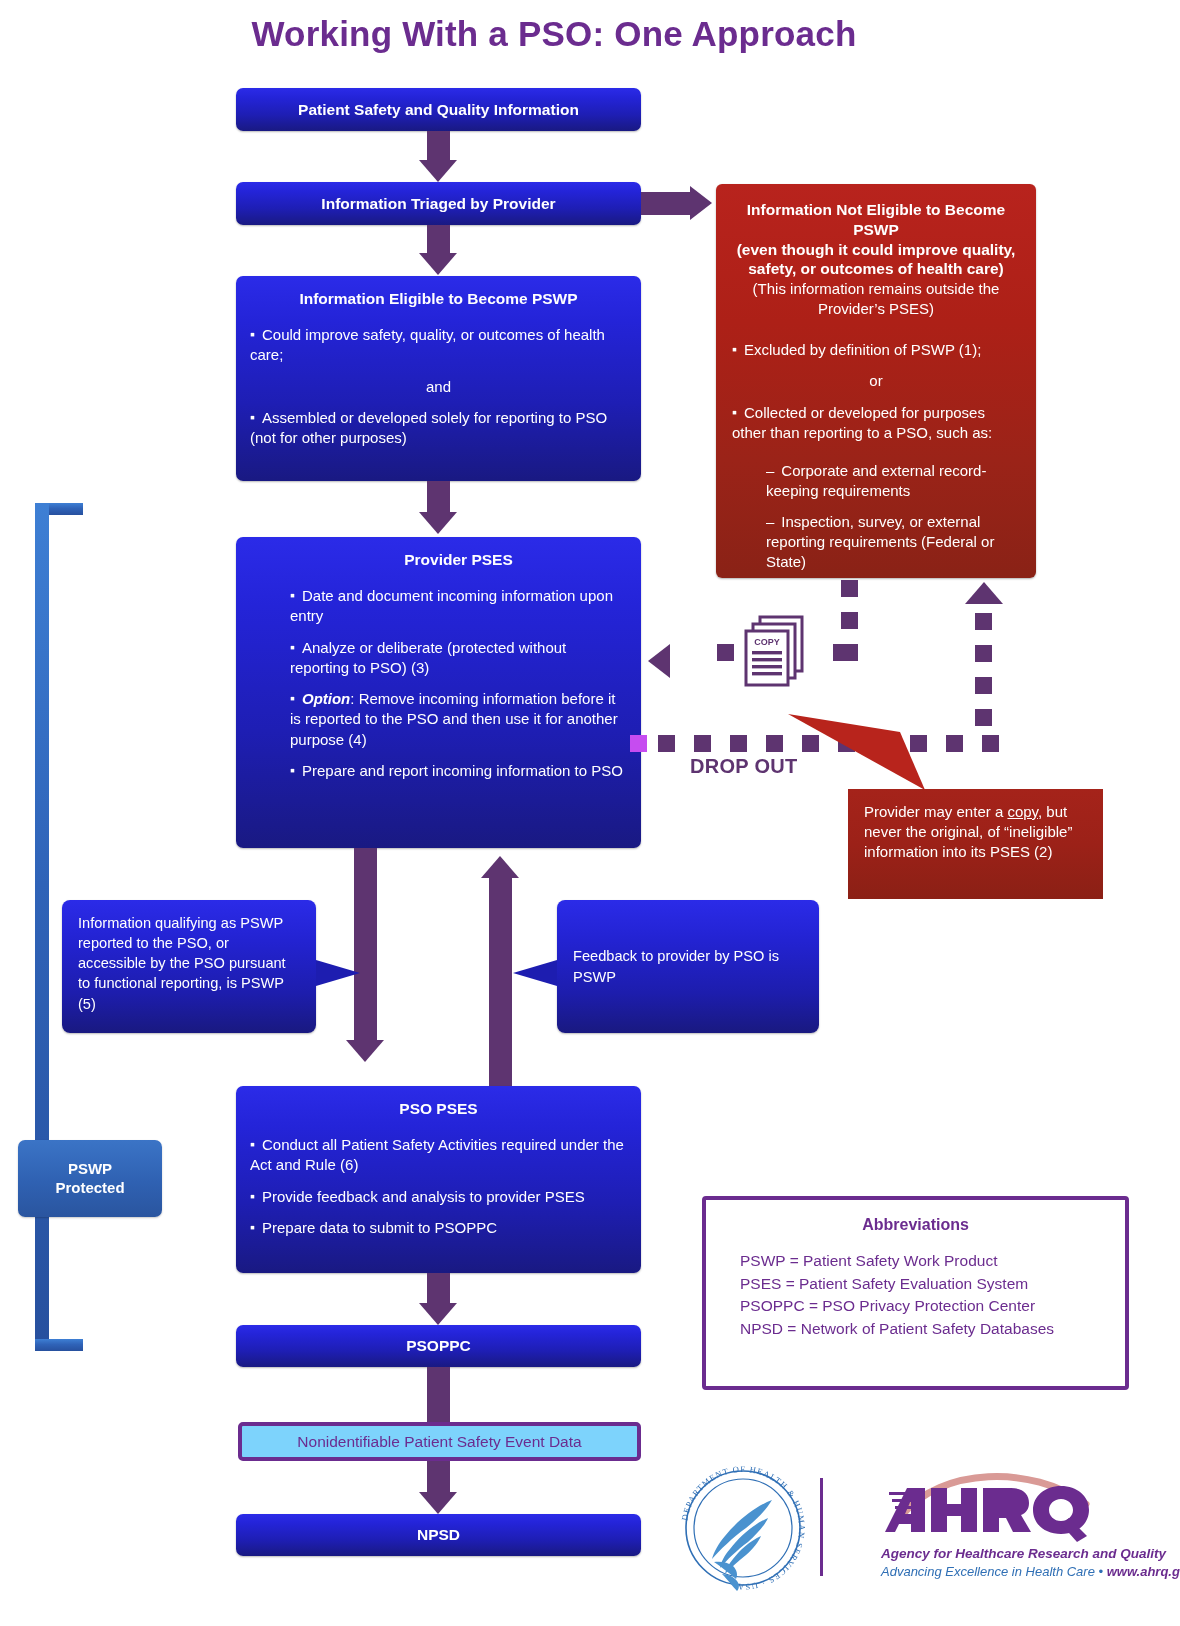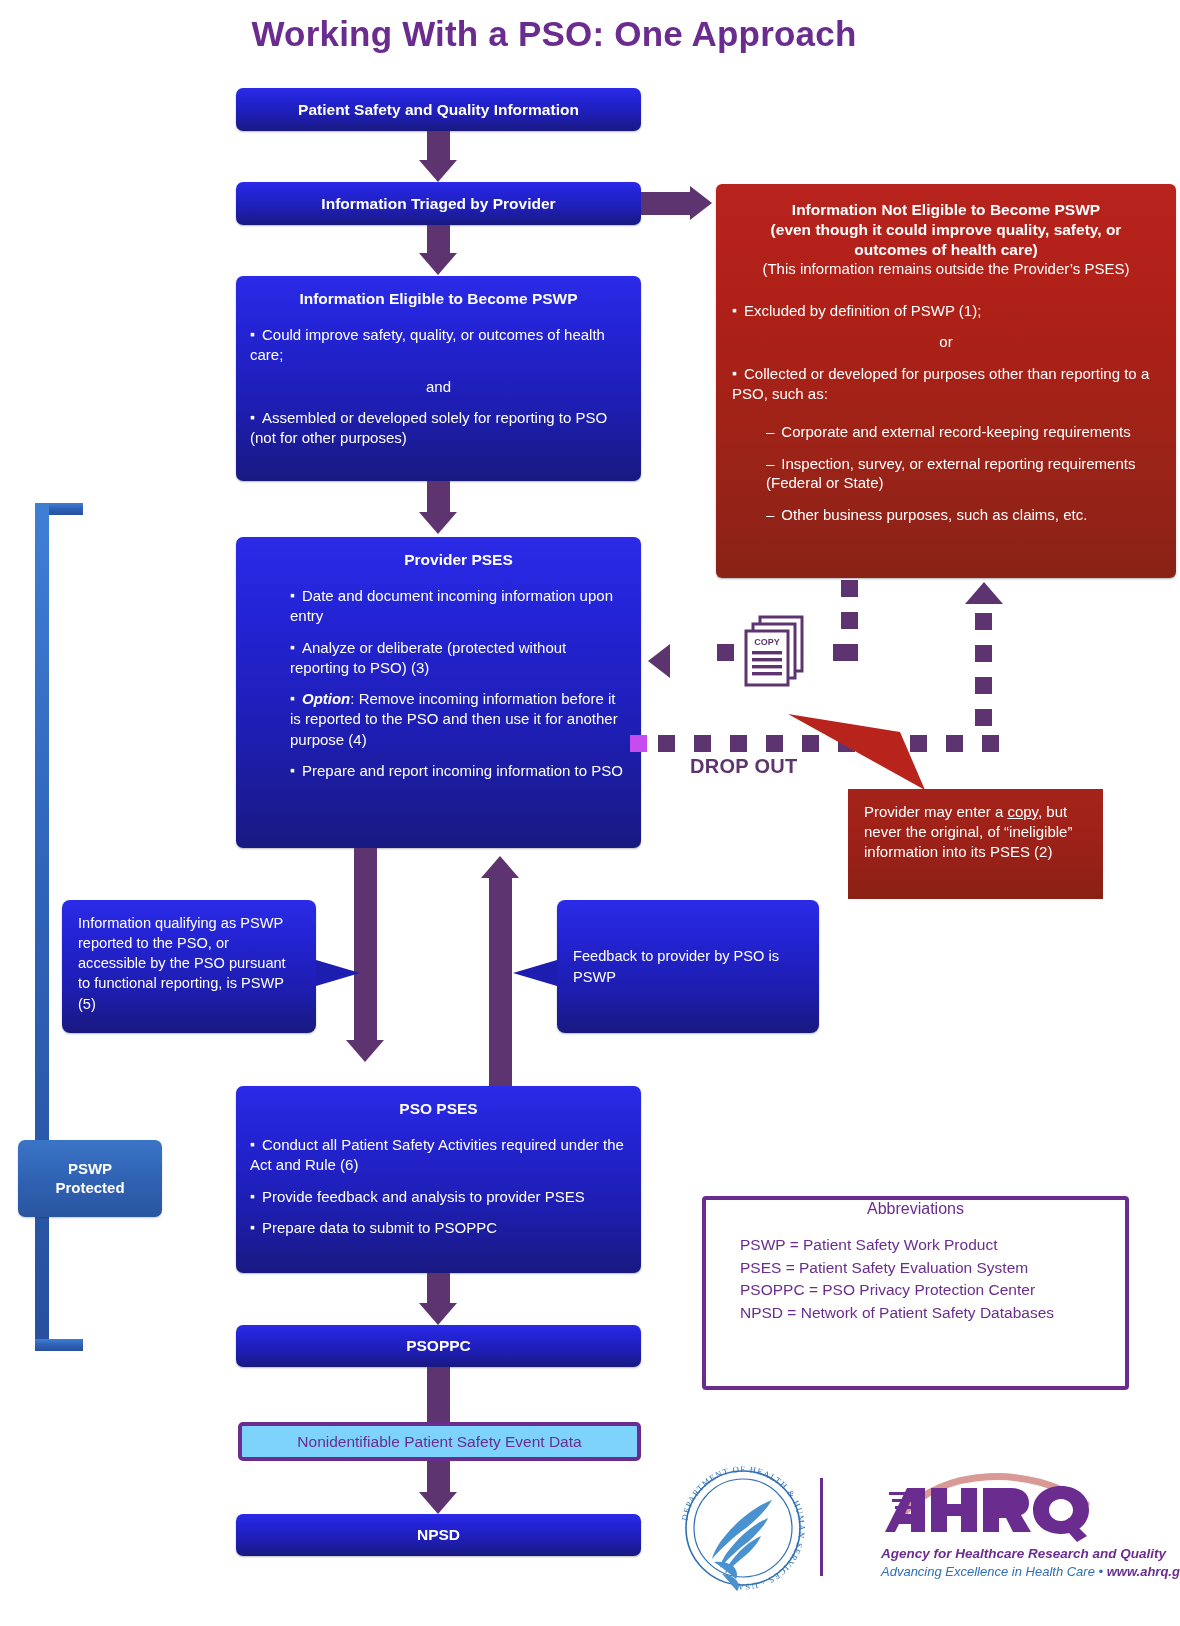--- a/index.html
+++ b/index.html
@@ -108,21 +108,21 @@
   }
 
   
   .outlinebox{
     background:#7dd3fc;border:4px solid #6b2c8f;border-radius:5px;
     color:#6b2c8f;font-size:15.5px;display:flex;align-items:center;justify-content:center;
   }
 
   
   .abbrbox{background:#ffffff;border:4px solid #6b2c8f;border-radius:4px;color:#6b2c8f;}
-  .abbr-title{text-align:center;font-weight:normal;font-size:16px;padding-top:0;}
+  .abbr-title{text-align:center;font-weight:bold;font-size:16px;padding-top:16px;}
   .abbr-list{padding:16px 0 0 34px;font-size:15.5px;line-height:1.46;}
 
   
   #dropout{color:#5e3470;font-weight:bold;font-size:20px;letter-spacing:.3px;}
 
   
   .copy-ic{position:absolute;}
 
   
   .ahrq-line1{color:#6b2c8f;font-weight:bold;font-style:italic;font-size:13.5px;white-space:nowrap;}
@@ -166,21 +166,21 @@
   <div class="bullets">
     <p class="first bul">Could improve safety, quality, or outcomes of health care;</p>
     <p class="ctr">and</p>
     <p class="bul">Assembled or developed solely for reporting to PSO (not for other purposes)</p>
   </div>
 </div>
 
 <div class="abs pstem" style="left:427px;top:481px;width:23px;height:33px;"></div>
 <div class="abs parrow-down" style="left:419px;top:512px;"></div>
 
-<div class="abs redbox" style="left:716px;top:184px;width:460px;height:394px;">
+<div class="abs redbox" style="left:716px;top:184px;width:320px;height:394px;">
   <div class="redhead">
     <span>Information Not Eligible to Become PSWP</span><br>
     <span>(even though it could improve quality, safety, or outcomes of health care)</span>
   </div>
   <div class="redsub">(This information remains outside the Provider’s PSES)</div>
   <div class="redbody">
     <p class="bul" style="margin-top:22px;">Excluded by definition of PSWP (1);</p>
     <p class="ctr">or</p>
     <p class="bul">Collected or developed for purposes other than reporting to a PSO, such as:</p>
     <p class="dash indent" style="margin-top:18px;">Corporate and external record-keeping requirements</p>

